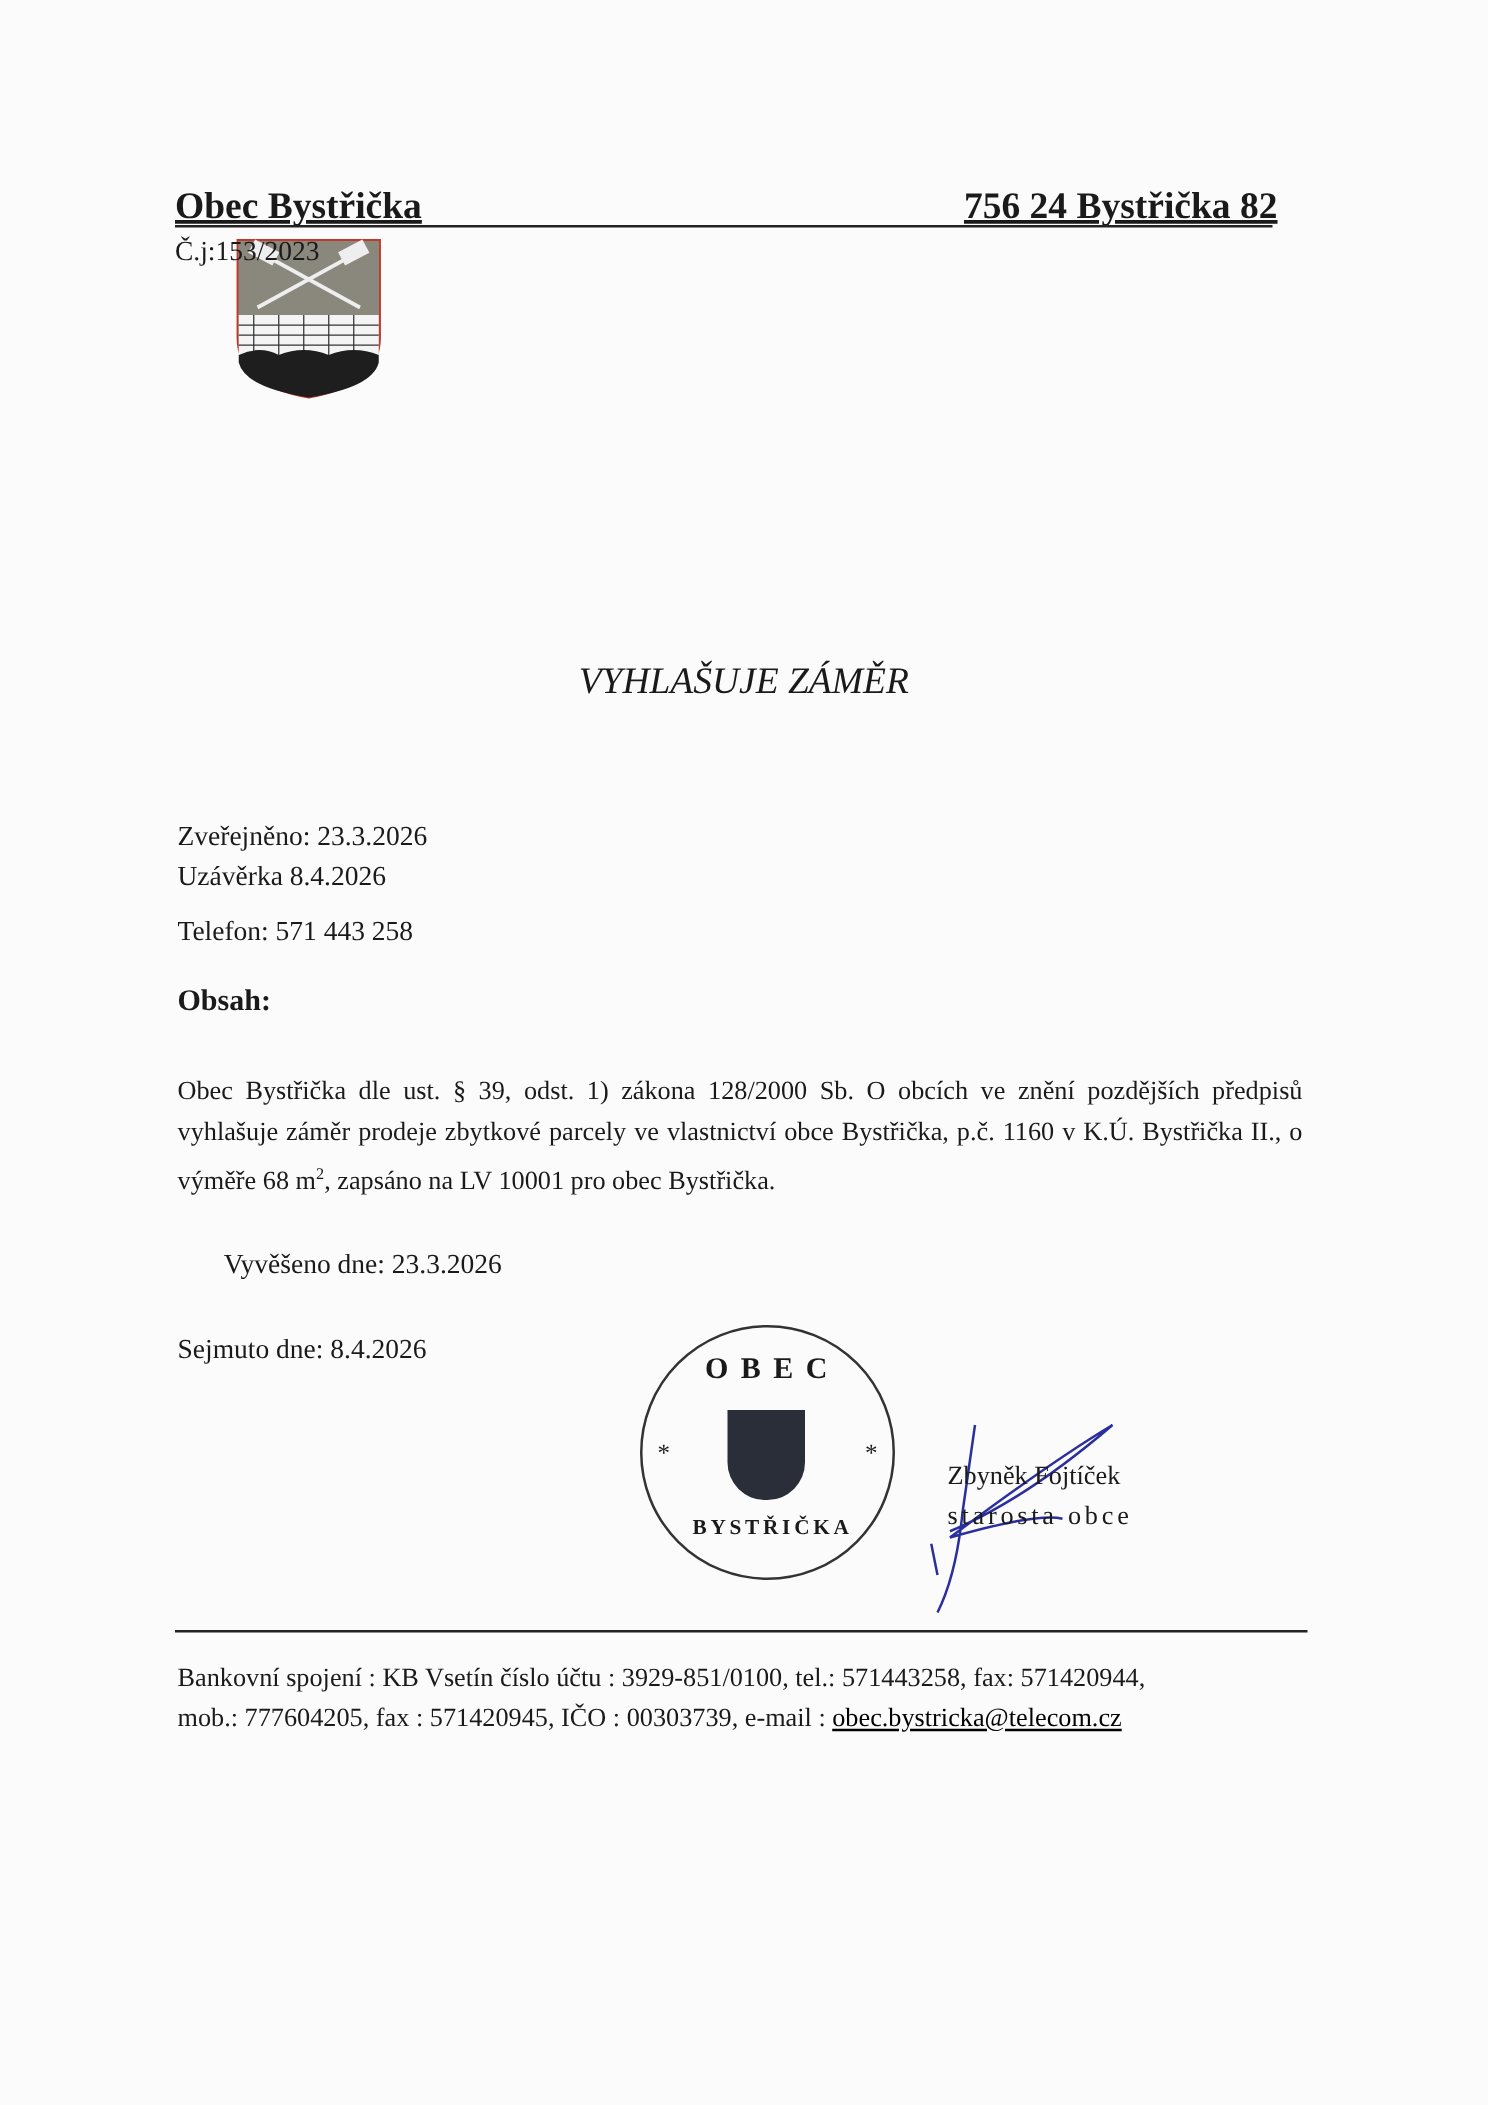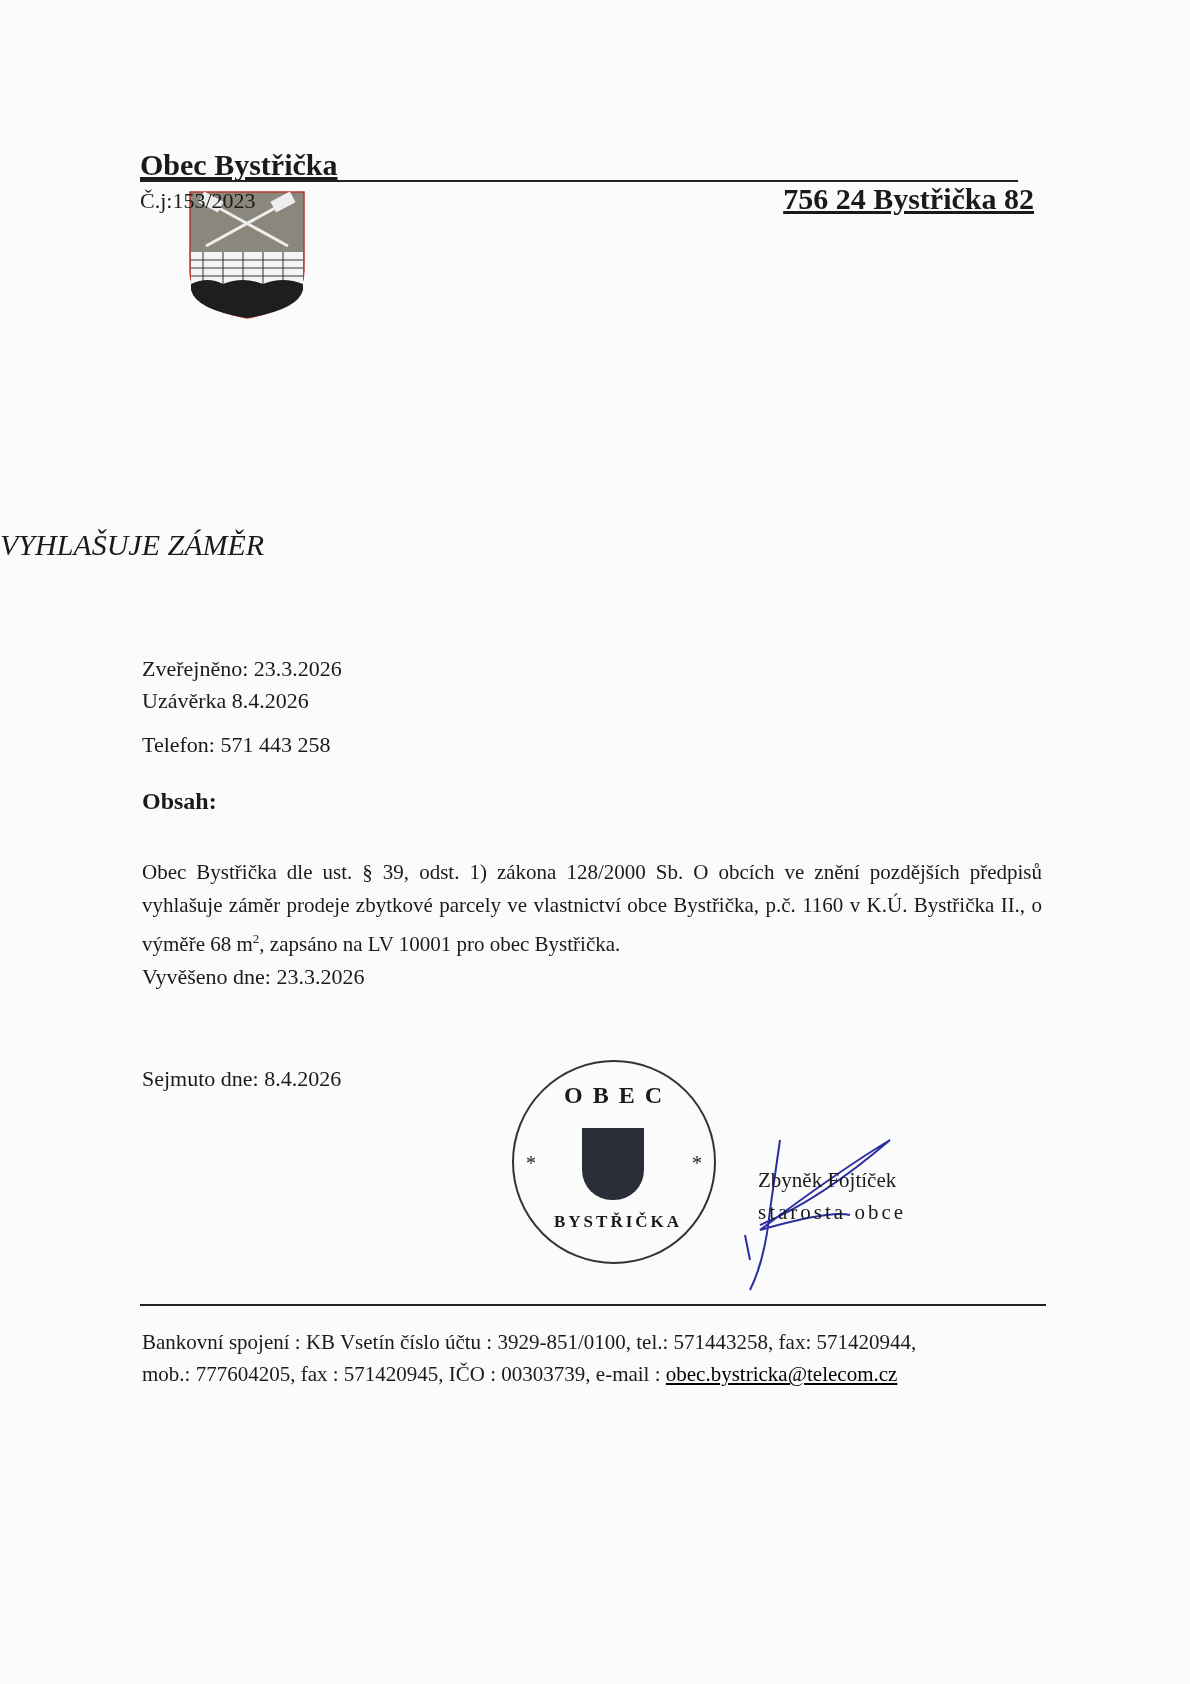--- a/index.html
+++ b/index.html
@@ -3,36 +3,36 @@
 <meta charset="utf-8">
 <style>
   html, body { margin:0; padding:0; }
   body { width:1190px; height:1684px; background:#fbfbfb; position:relative; overflow:hidden;
          font-family:"Liberation Serif","DejaVu Serif",serif; color:#1a1a1a; }
   .abs { position:absolute; }
   .hdr { top:148px; font-size:30px; font-weight:bold; text-decoration:underline; }
   .hdr-line { left:140px; top:180px; width:878px; height:2px; background:#222; }
   .cj { left:140px; top:188px; font-size:22px; }
   .crest { left:188px; top:190px; width:118px; height:130px; }
-  .title { left:0; width:1190px; top:528px; font-size:30px; font-style:italic; }
+  .title { left:0; width:1190px; top:528px; text-align:center; font-size:30px; font-style:italic; }
   .meta { left:142px; font-size:22px; }
   .obsah { left:142px; top:788px; font-size:24px; font-weight:bold; }
   .para { left:142px; top:822px; width:900px; font-size:21px; line-height:33px; text-align:justify;margin-top:34px; }
   .stamp { left:512px; top:1060px; width:200px; height:200px; border:2px solid #333; border-radius:50%; }
   .sign-name { left:758px; top:1168px; font-size:21px; }
   .sign-role { left:758px; top:1200px; font-size:21px; letter-spacing:3px; }
   .foot-line { left:140px; top:1304px; width:906px; height:1.5px; background:#222; }
   .foot { left:142px; font-size:21px; }
   .email { color:#000000; text-decoration:underline; }
 </style>
 </head>
 <body>
 
 <div class="abs hdr" style="left:140px;">Obec Bystřička</div>
-<div class="abs hdr" style="right:156px;margin-top:34px;">756 24 Bystřička 82</div>
+<div class="abs hdr" style="right:168px;">756 24 Bystřička 82</div>
 <div class="abs hdr-line"></div>
 
 <svg class="abs crest" viewBox="0 0 118 130">
   <path d="M2 2 H116 V80 Q116 118 59 128 Q2 118 2 80 Z" fill="#8a877d" stroke="#c0392b" stroke-width="1.5"></path>
   <rect x="3" y="62" width="112" height="32" fill="#f4f4f4"></rect>
   <g stroke="#333" stroke-width="1">
     <line x1="3" y1="70" x2="115" y2="70"></line>
       <line x1="3" y1="78" x2="115" y2="78"></line>
       <line x1="3" y1="86" x2="115" y2="86"></line>
     <line x1="15" y1="62" x2="15" y2="94"></line>
@@ -56,21 +56,21 @@
 <div class="abs meta" style="top:656px;">Zveřejněno: 23.3.2026</div>
 <div class="abs meta" style="top:688px;">
   <span>Uzávěrka</span>
   <span style="">8.4.2026</span>
 </div>
 <div class="abs meta" style="top:720px;margin-top:12px;">Telefon: 571 443 258</div>
 
 <div class="abs obsah">Obsah:</div>
 <div class="abs para"><span>Obec Bystřička dle ust. § 39, odst. 1) zákona 128/2000 Sb. O obcích ve znění pozdějších předpisů vyhlašuje záměr prodeje zbytkové parcely ve vlastnictví obce Bystřička, p.č. 1160 v K.Ú. Bystřička II., o výměře 68 m</span><sup style="font-size:13px;">2</sup><span>, zapsáno na LV 10001 pro obec Bystřička.</span></div>
 
-<div class="abs meta" style="top:964px;">Vyvěšeno dne: 23.3.2026</div>
+<div class="abs meta" style="top:998px;margin-left:37px;">Vyvěšeno dne: 23.3.2026</div>
 <div class="abs meta" style="top:1066px;">Sejmuto dne: 8.4.2026</div>
 
 <div class="abs stamp">
   <div class="abs" style="left:50px;top:20px;font-size:24px;font-weight:bold;letter-spacing:10px;">OBEC</div>
   <div class="abs" style="left:12px;top:90px;font-size:20px;">*</div>
   <div class="abs" style="right:12px;top:90px;font-size:20px;">*</div>
   <div class="abs" style="left:68px;top:66px;width:62px;height:72px;background:#2a2e38;border-radius:0 0 30px 30px;"></div>
   <div class="abs" style="left:40px;top:150px;font-size:17px;font-weight:bold;letter-spacing:3px;">BYSTŘIČKA</div>
 </div>
 

